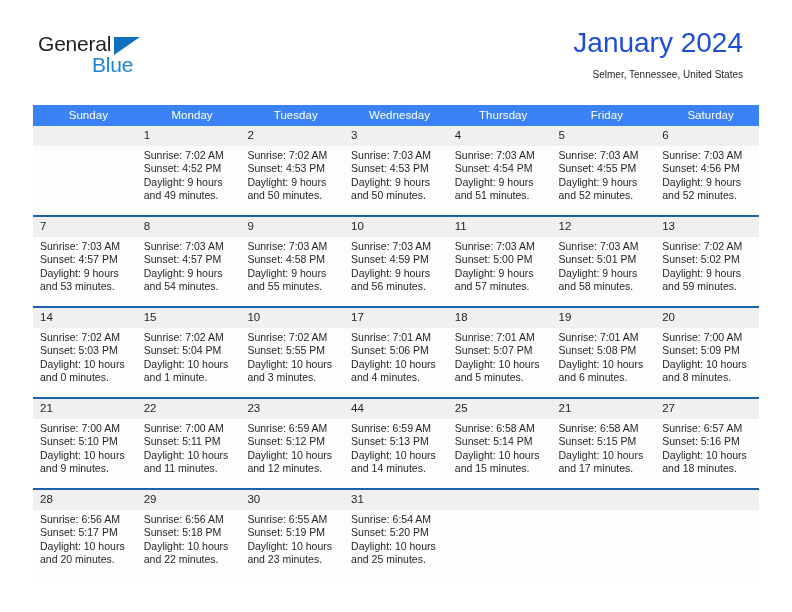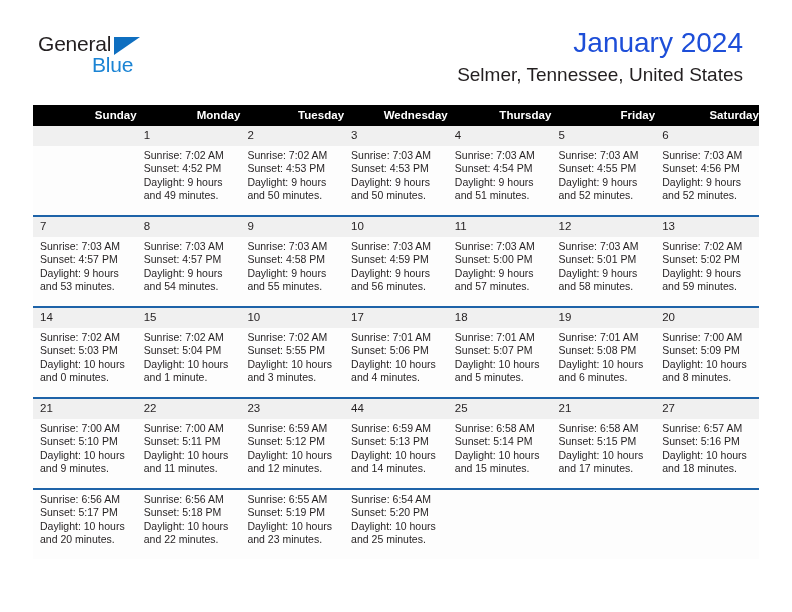--- a/index.html
+++ b/index.html
@@ -72,44 +72,44 @@
     text-align: right;
   }
   .cal-title {
     font-size: 28px;
     color: #1d4ed8;
     line-height: 34px;
     white-space: nowrap;
   }
   .cal-subtitle {
     margin-top: 6px;
-    font-size: 19px;
+    font-size: 10px;
     color: #231f20;
     line-height: 18px;
     white-space: nowrap;
     text-align: right;
   }
 
   
   .cal {
     position: absolute;
     left: 33px;
     top: 105px;
     width: 726px;
     border-collapse: collapse;
     table-layout: fixed;
   }
   .cal col { width: 103.71px; }
 
   .cal thead th {
-    background: #000000;
+    background: #3b82f6;
     color: #ffffff;
     font-size: 11.5px;
-    font-weight: bold;
-    text-align: right;
+    font-weight: normal;
+    text-align: center;
     padding: 4px 0 5px 7px;
     height: 11px;
     letter-spacing: 0.05px;
   }
 
   .week-sep td {
     padding: 0;
     height: 2px;
     line-height: 0;
     font-size: 0;
@@ -412,20 +412,29 @@
           <span class="ln">and 18 minutes.</span>
         </td>
       </tr>
 
       <tr class="week-sep">
         <td colspan="7">
             <div></div>
           </td>
       </tr>
 
+      <tr class="daynum-row">
+        <td>28</td>
+        <td>29</td>
+        <td>30</td>
+        <td>31</td>
+        <td></td>
+        <td></td>
+        <td></td>
+      </tr>
       <tr class="info-row">
         <td>
           <span class="ln">Sunrise: 6:56 AM</span>
           <span class="ln">Sunset: 5:17 PM</span>
           <span class="ln">Daylight: 10 hours</span>
           <span class="ln">and 20 minutes.</span>
         </td>
         <td>
           <span class="ln">Sunrise: 6:56 AM</span>
           <span class="ln">Sunset: 5:18 PM</span>

